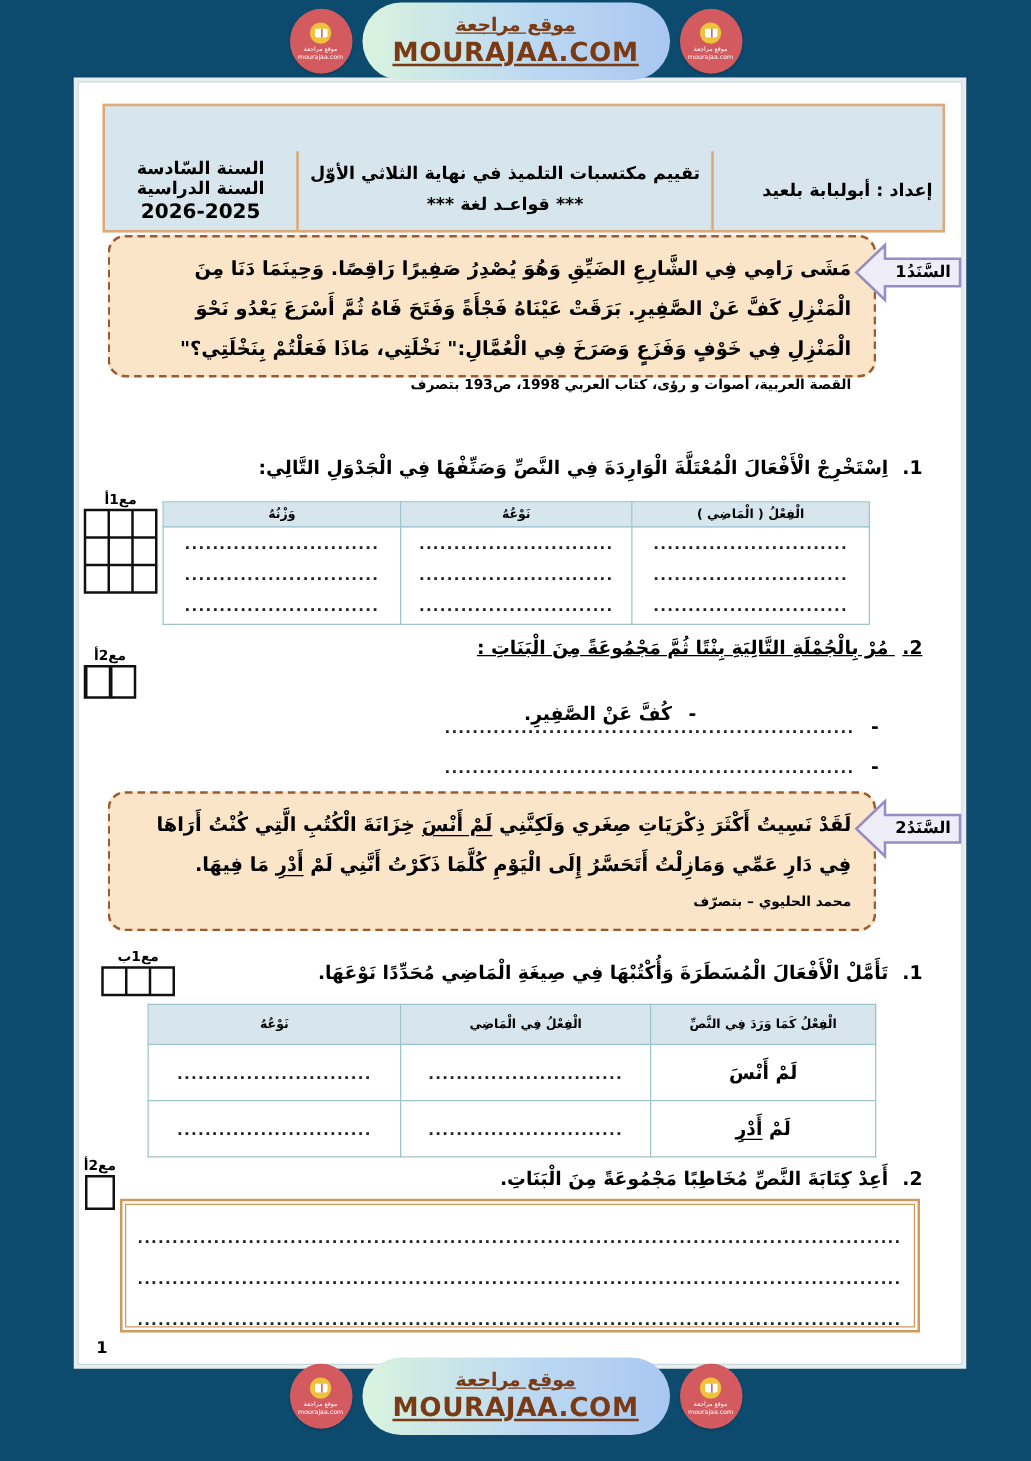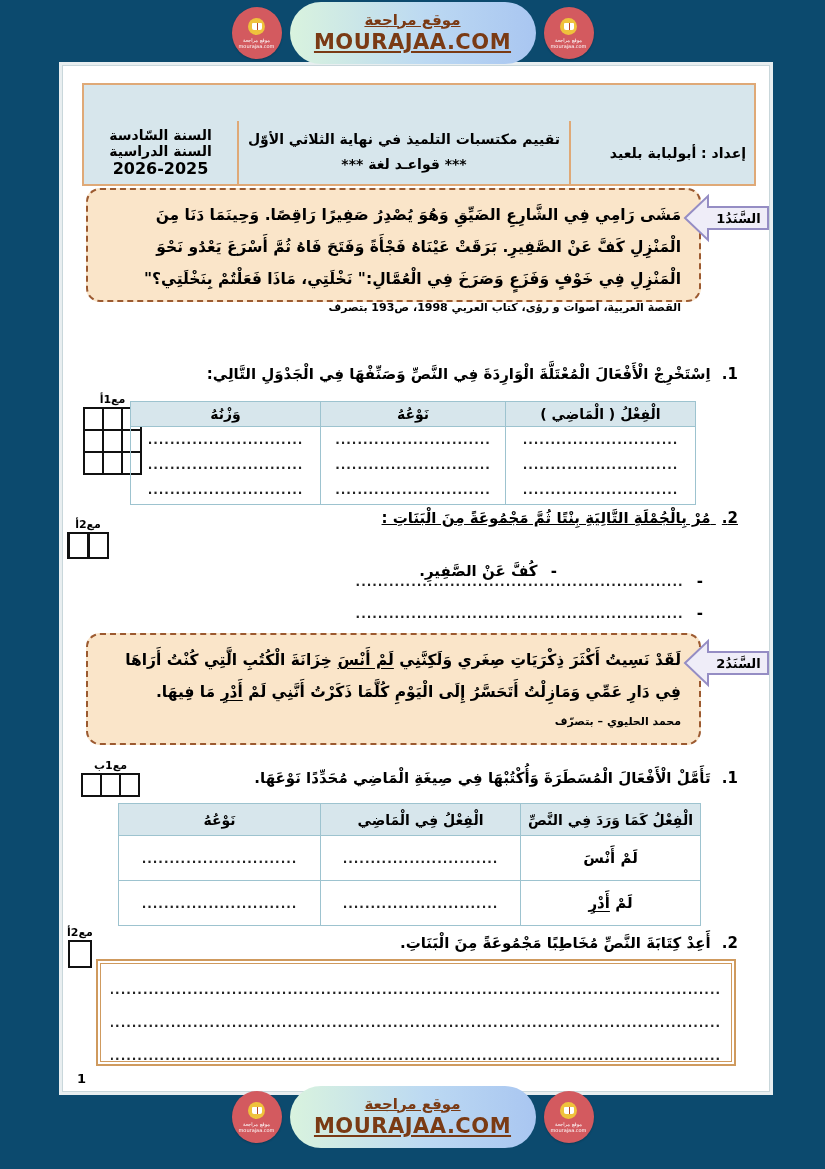--- a/index.html
+++ b/index.html
@@ -51,21 +51,21 @@
   .qnum{margin-left:6px;}
 
   
   .score{position:absolute;display:flex;flex-direction:column;align-items:center;direction:rtl;}
   .score-label{font-size:11px;font-weight:bold;margin-bottom:1px;}
   .boxes{display:grid;background:#111;gap:2px;padding:2px;}
   .box{width:17px;height:20px;background:#fff;}
 
   
   table.qtable{position:absolute;border-collapse:collapse;table-layout:fixed;direction:rtl;}
-  table.qtable th{background:#d7e6ec;font-size:14px;font-weight:bold;padding:4px 2px;}
+  table.qtable th{background:#d7e6ec;font-size:10px;font-weight:bold;padding:4px 2px;}
   table.qtable th,table.qtable td{border:1.5px solid #9dc3cf;text-align:center;}
   table.qtable td{font-size:15px;font-weight:bold;vertical-align:middle;}
   .dots{display:inline-block;max-width:96%;overflow:hidden;white-space:nowrap;font-size:12px;font-weight:bold;color:#222;letter-spacing:1px;vertical-align:middle;}
   .cell-dots div{line-height:25px;}
 
   
   .ansline{position:absolute;direction:rtl;font-size:15px;font-weight:bold;white-space:nowrap;}
   .ansline .dash{margin-left:8px;}
 
   
@@ -131,21 +131,21 @@
         <polygon points="2,26 25,4 25,15 85,15 85,37 25,37 25,48" fill="#efedf8" stroke="#958dc4" stroke-width="2"></polygon>
       </svg>
       <span class="snad-text">السَّنَدُ1</span>
     </div>
 
     <div class="qline" style="top:299px;">
       <span class="qnum">1.</span>
       <span>اِسْتَخْرِجْ الْأَفْعَالَ الْمُعْتَلَّةَ الْوَارِدَةَ فِي النَّصِّ وَصَنِّفْهَا فِي الْجَدْوَلِ التَّالِي:</span>
     </div>
 
-    <div class="score" style="left:20px;top:327px;">
+    <div class="score" style="left:4px;top:327px;">
       <span class="score-label">مع1أ</span>
       <div class="boxes" style="grid-template-columns:repeat(3,17px);">
         <div class="box"></div>
           <div class="box"></div>
           <div class="box"></div>
         <div class="box"></div>
           <div class="box"></div>
           <div class="box"></div>
         <div class="box"></div>
           <div class="box"></div>

